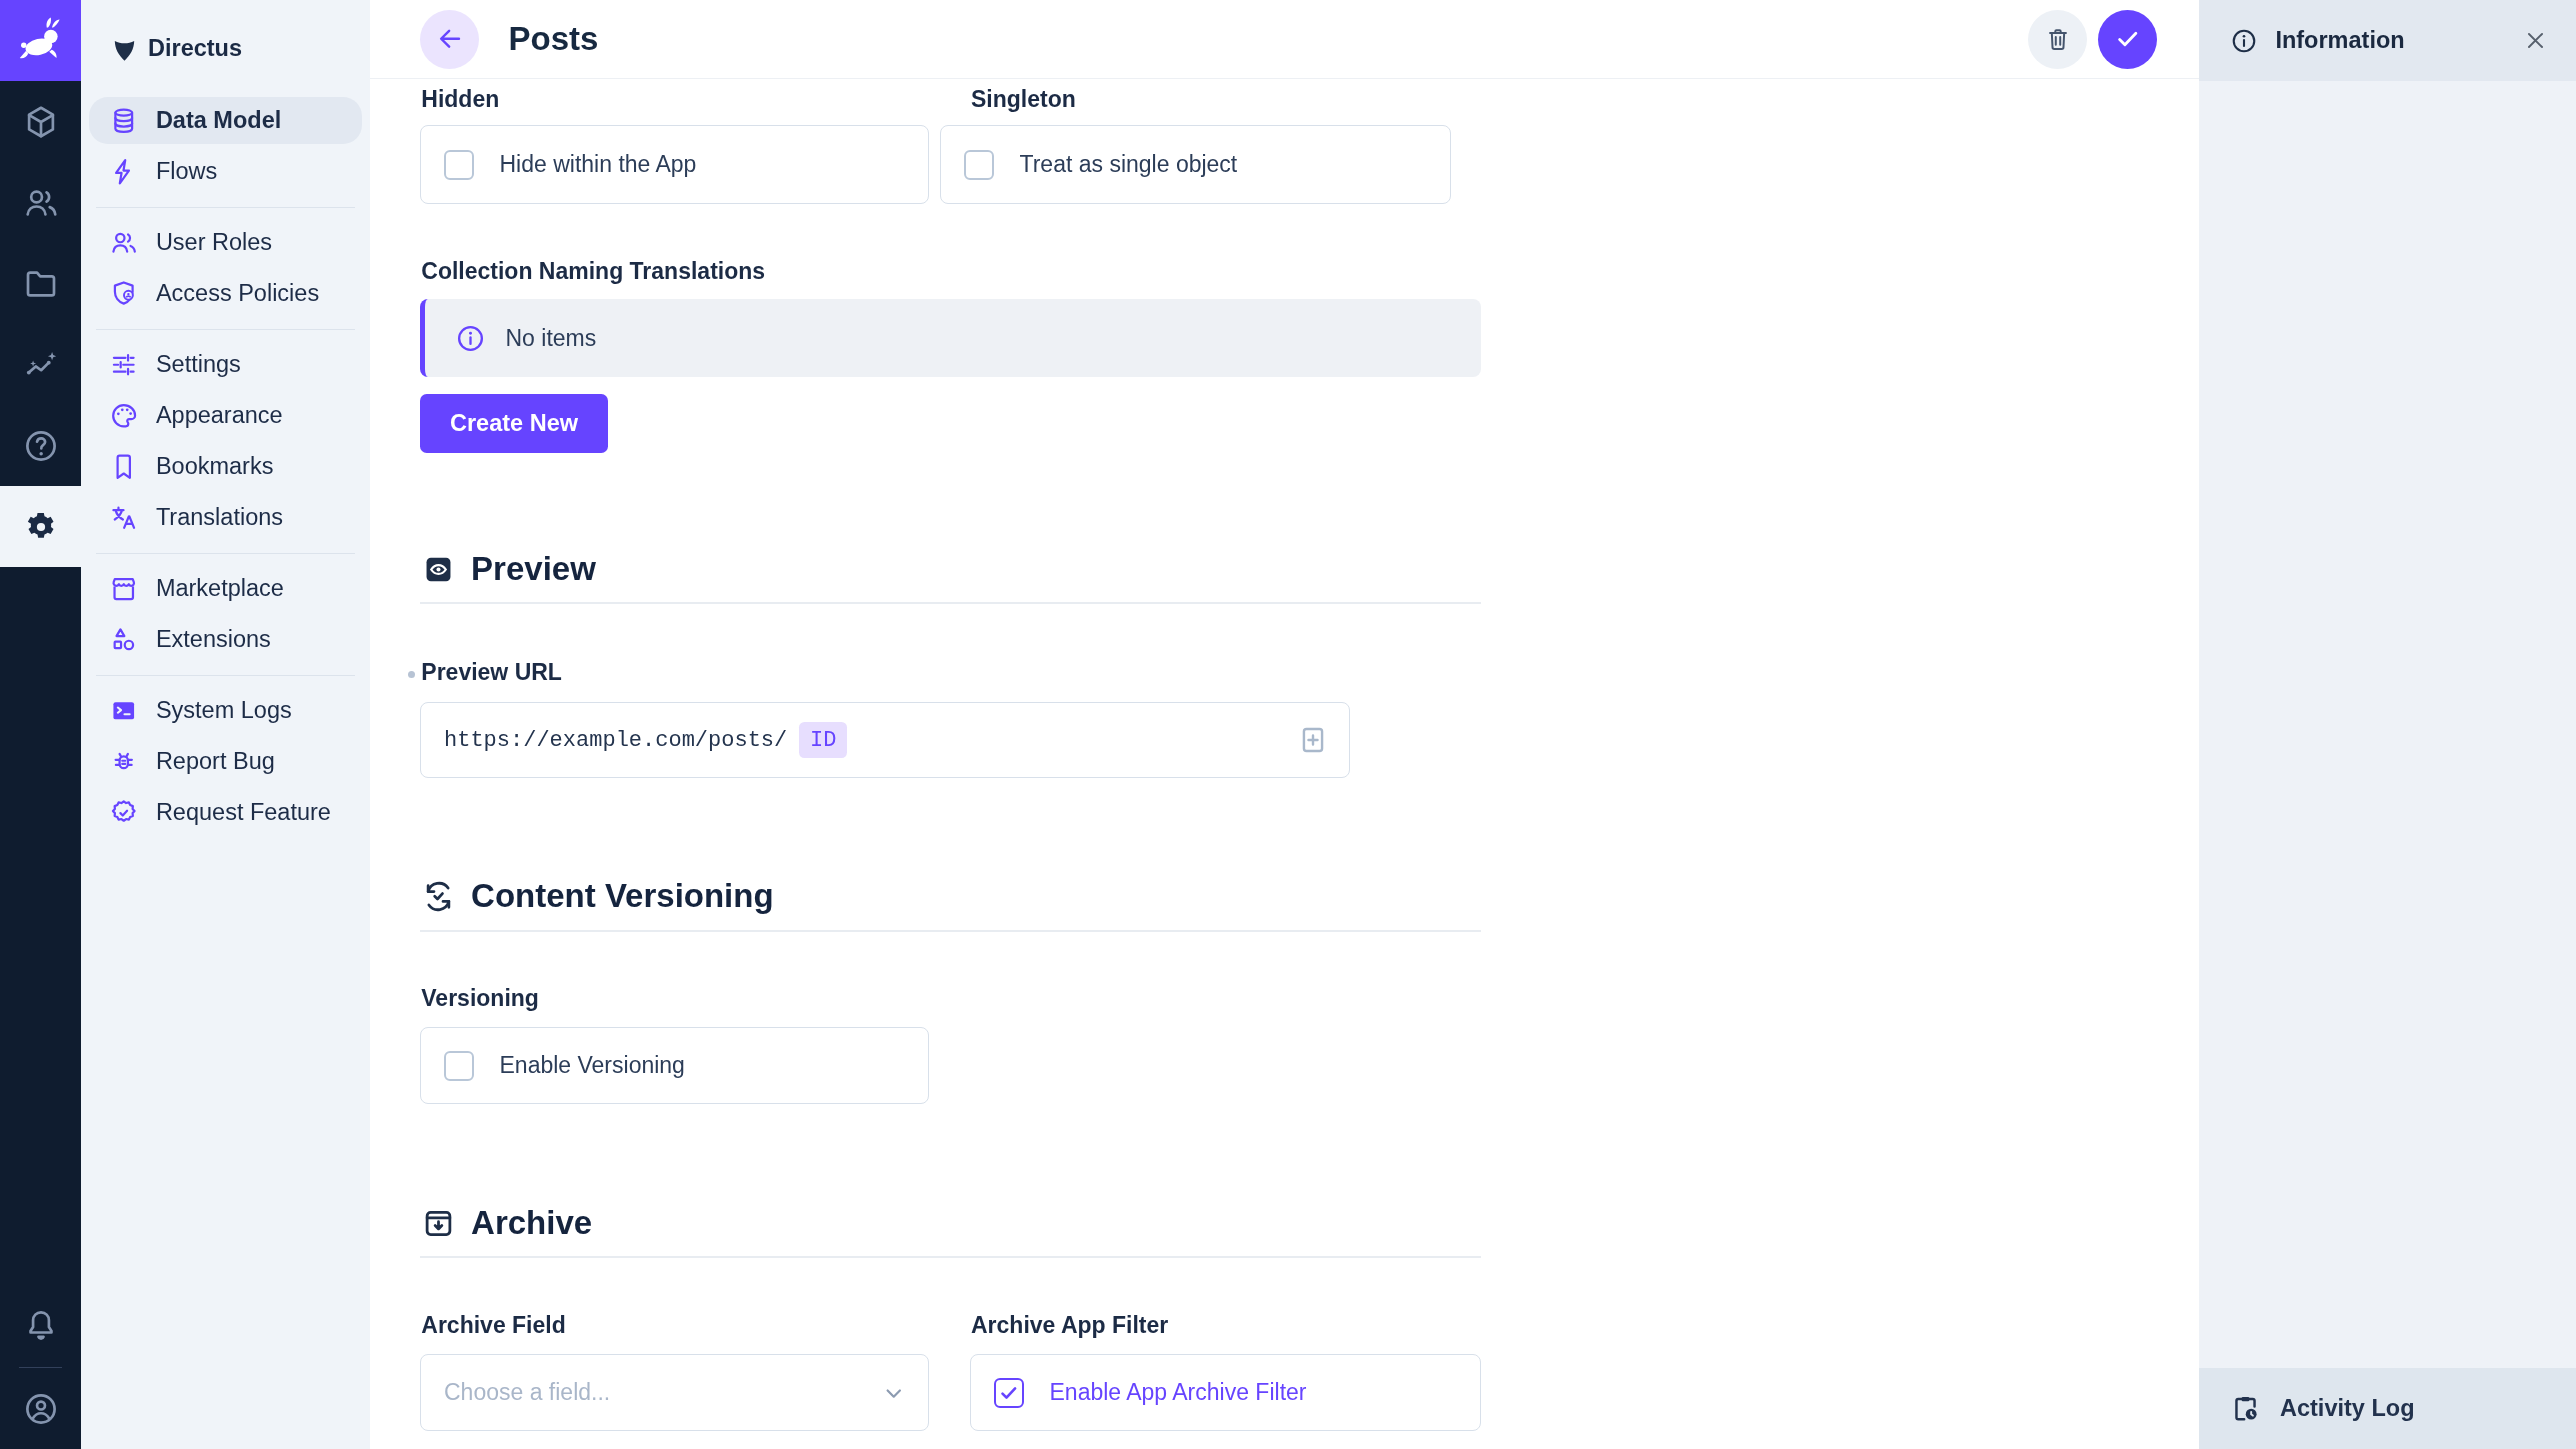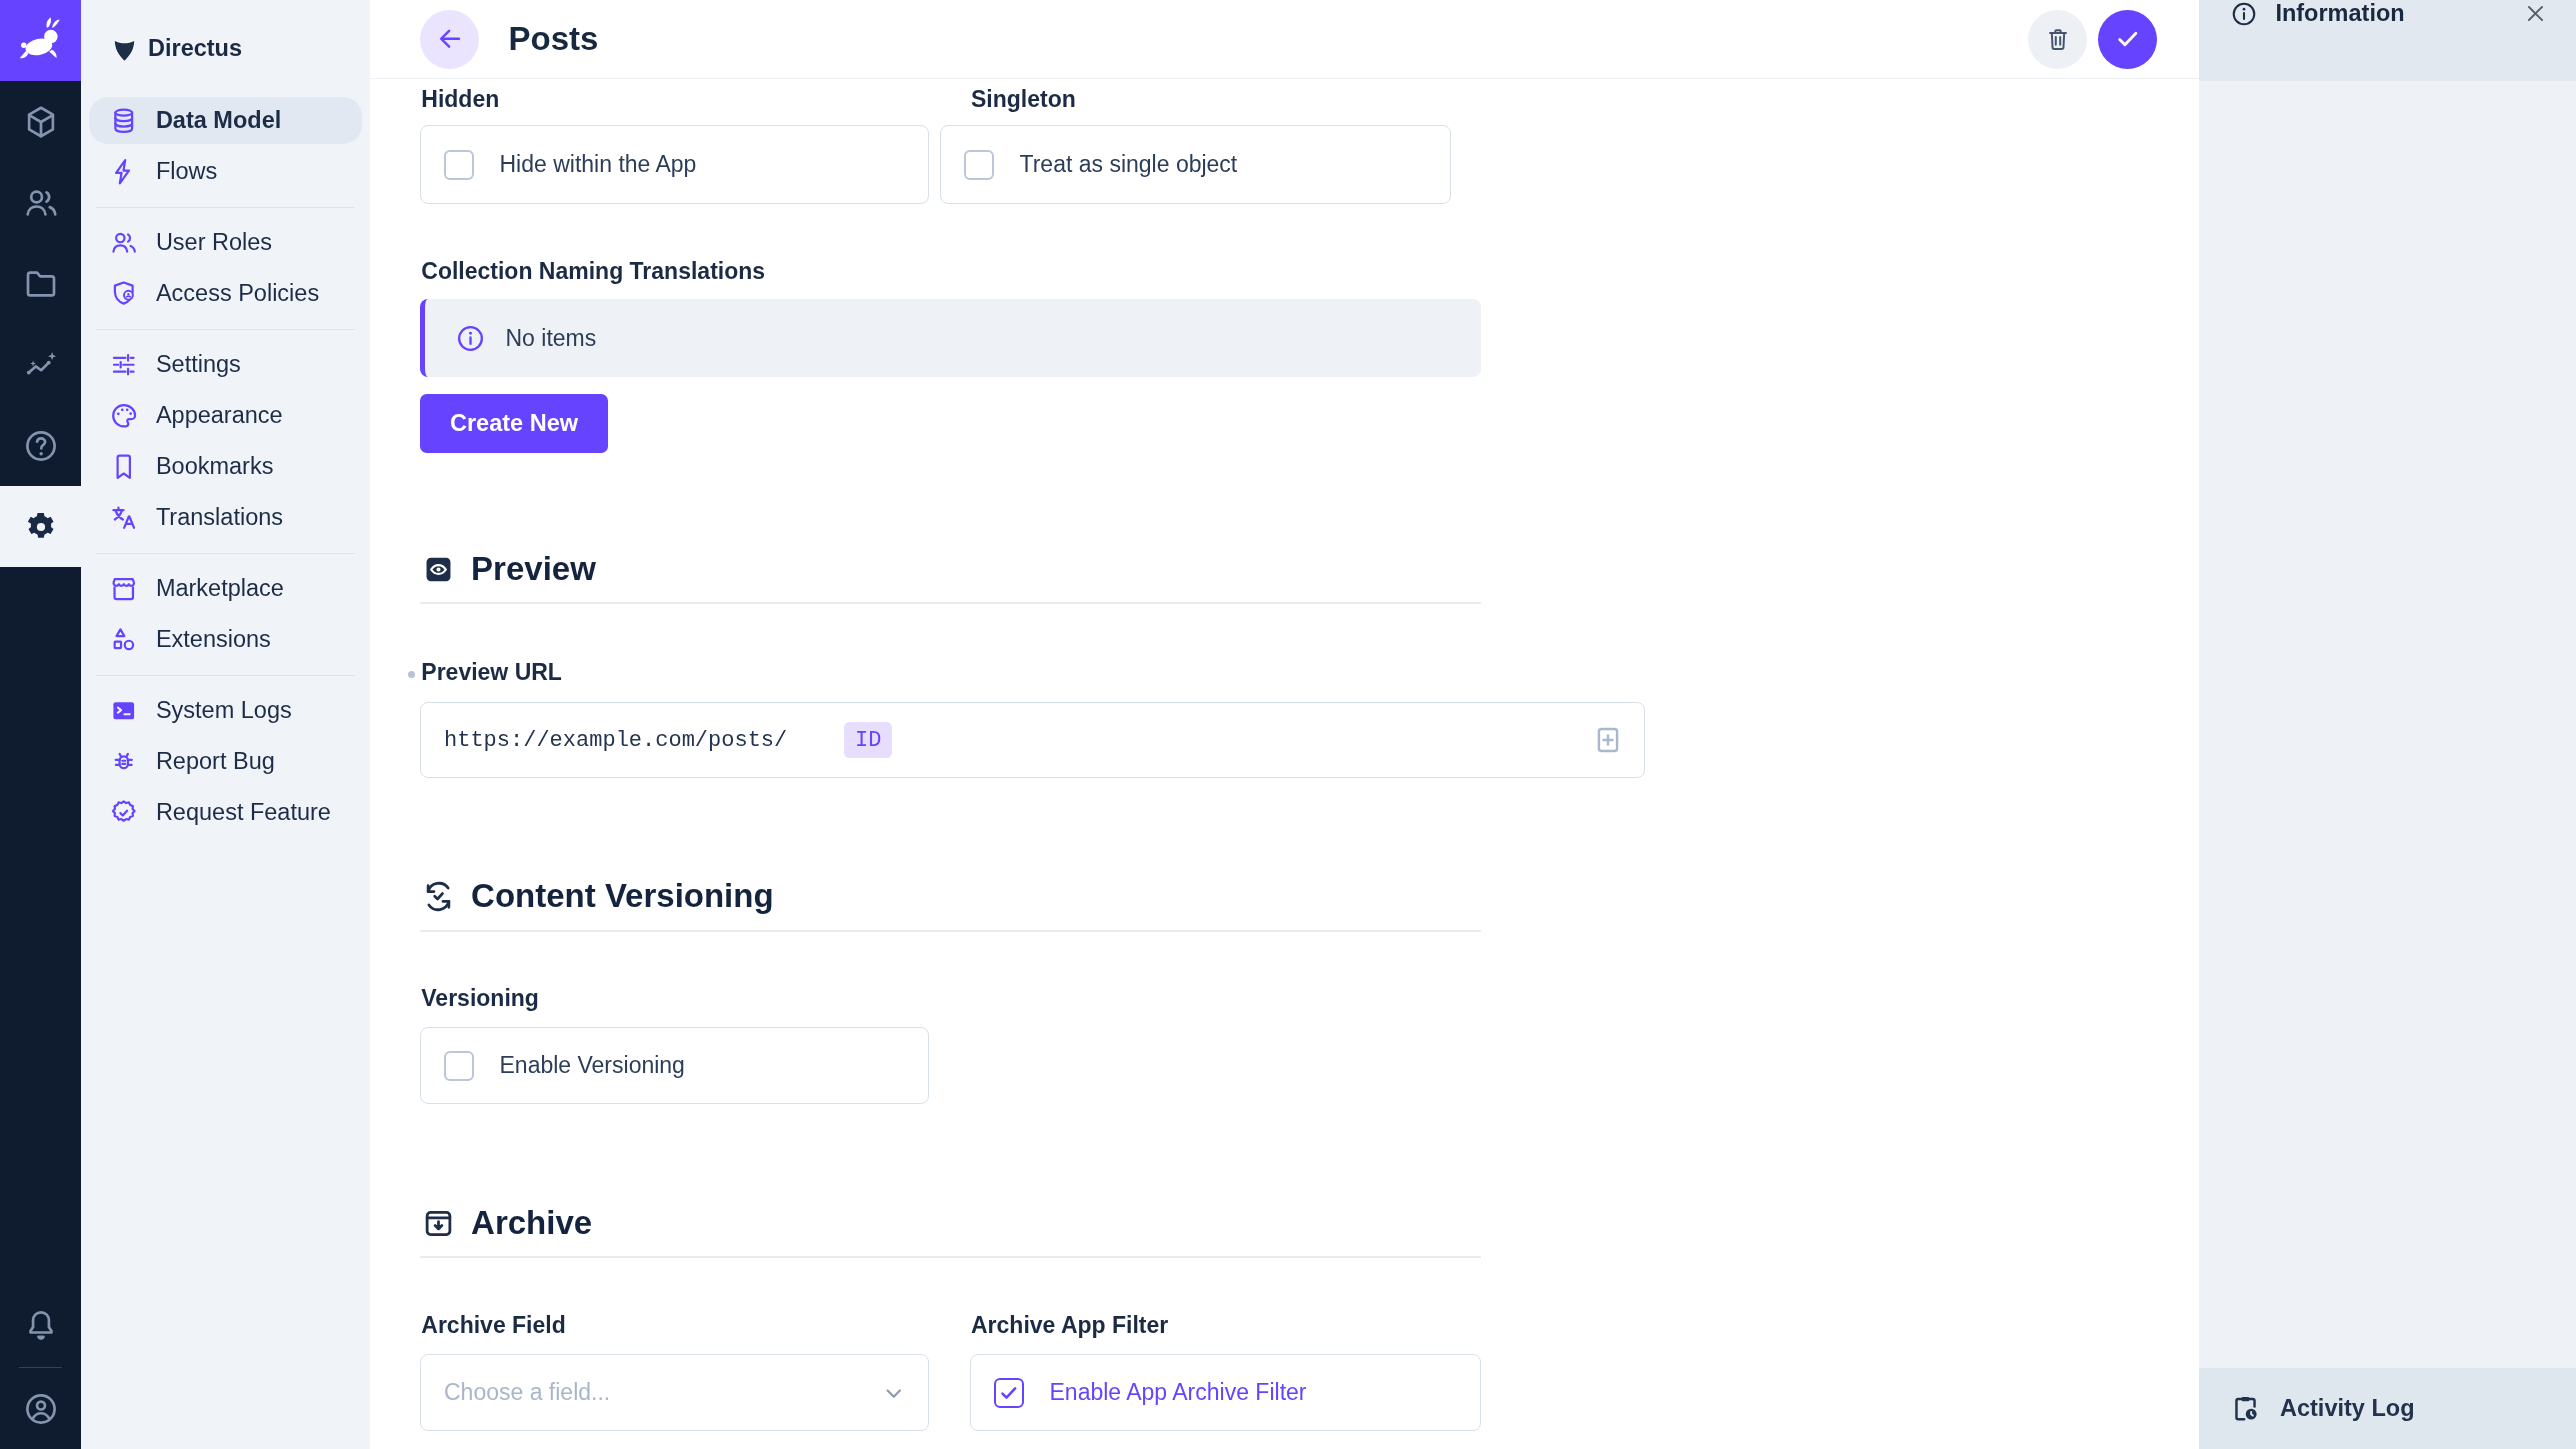--- a/index.html
+++ b/index.html
@@ -75,21 +75,21 @@
   .plus-btn { position:absolute; right:19px; top:50%; transform:translateY(-50%);
               color:#a9b8cb; cursor:pointer; display:flex; }
   .placeholder { font-size:23px; color:#a9b6c9; }
   .chev { position:absolute; right:20px; top:50%; transform:translateY(-50%);
           color:#8c9bb1; display:flex; }
   .dot-ind { width:7.4px; height:7.4px; border-radius:50%; background:#b7c3d4; }
 
   
   .info-panel { position:absolute; left:2199px; top:0; width:377px; height:1449px;
                 background:#eef2f7; display:flex; flex-direction:column; }
-  .panel-header { height:81px; background:#e2e8f0; display:flex; 
+  .panel-header { height:81px; background:#e2e8f0; display:flex; align-items:center;
                   gap:17.4px; padding:0 27px 0 31px; color:#1e2e47; }
   .panel-title { font-size:23.5px; font-weight:700; color:#1b2940; }
   .close-btn { margin-left:auto; color:#57606d; cursor:pointer; display:flex; }
   .panel-body { flex:1; }
   .panel-footer { height:81px; background:#dee6ee; display:flex; align-items:center;
                   gap:19px; padding:0 31px; color:#22324d; cursor:pointer; }
   .panel-footer .flabel { font-size:23.5px; font-weight:600; color:#22324d; }
 
   svg { display:block; }
 </style>
@@ -395,21 +395,21 @@
             <path d="M7 12c1.3-2 3-3 5-3s3.7 1 5 3c-1.3 2-3 3-5 3s-3.7-1-5-3z" stroke="#ffffff" stroke-width="1.5" fill="none"></path>
             <circle cx="12" cy="12" r="1.4" fill="#ffffff"></circle>
           </svg>
         </span>
         <span>Preview</span>
       </div>
       <div class="abs rule" style="left:0; top:523px;"></div>
 
       <div class="abs dot-ind" style="left:-12px; top:592px;"></div>
       <div class="abs field-label" style="left:1.3px; top:580px;">Preview URL</div>
-      <div class="abs box" style="left:0; top:623px; width:1225px; height:76px;gap:45px;">
+      <div class="abs box" style="left:0; top:623px; width:930px; height:76px;">
         <span class="mono">https://example.com/posts/</span>
         <span class="id-chip">ID</span>
         <span class="plus-btn">
           <svg width="34" height="34" viewBox="0 0 24 24" fill="none" stroke="currentColor" stroke-width="1.7" stroke-linecap="round">
             <rect x="5.6" y="4.2" width="12.8" height="15.6" rx="1.8"></rect>
             <path d="M12 8.8v6.4M8.8 12h6.4"></path>
           </svg>
         </span>
       </div>
 

